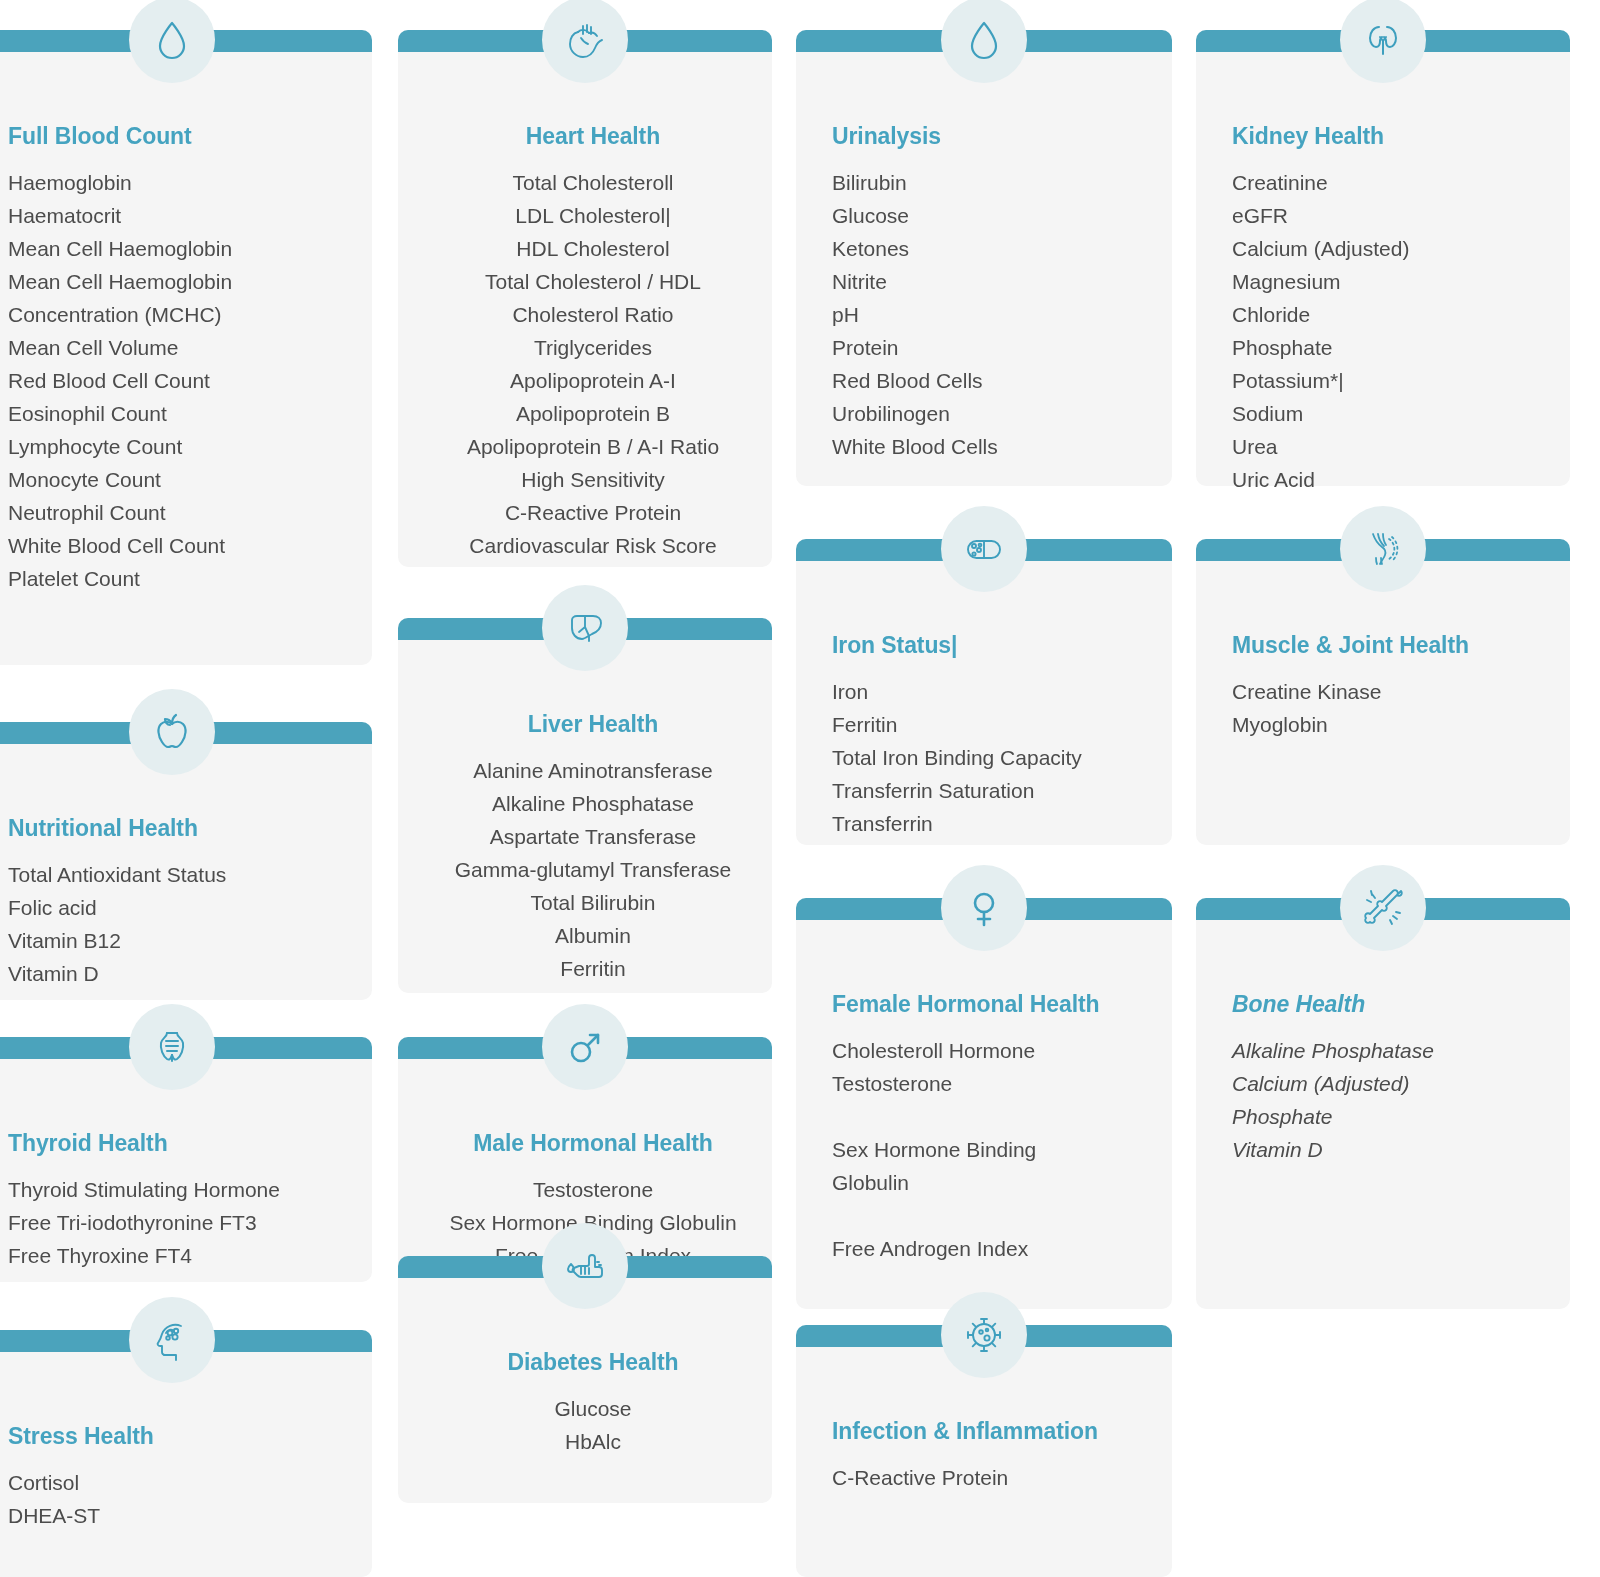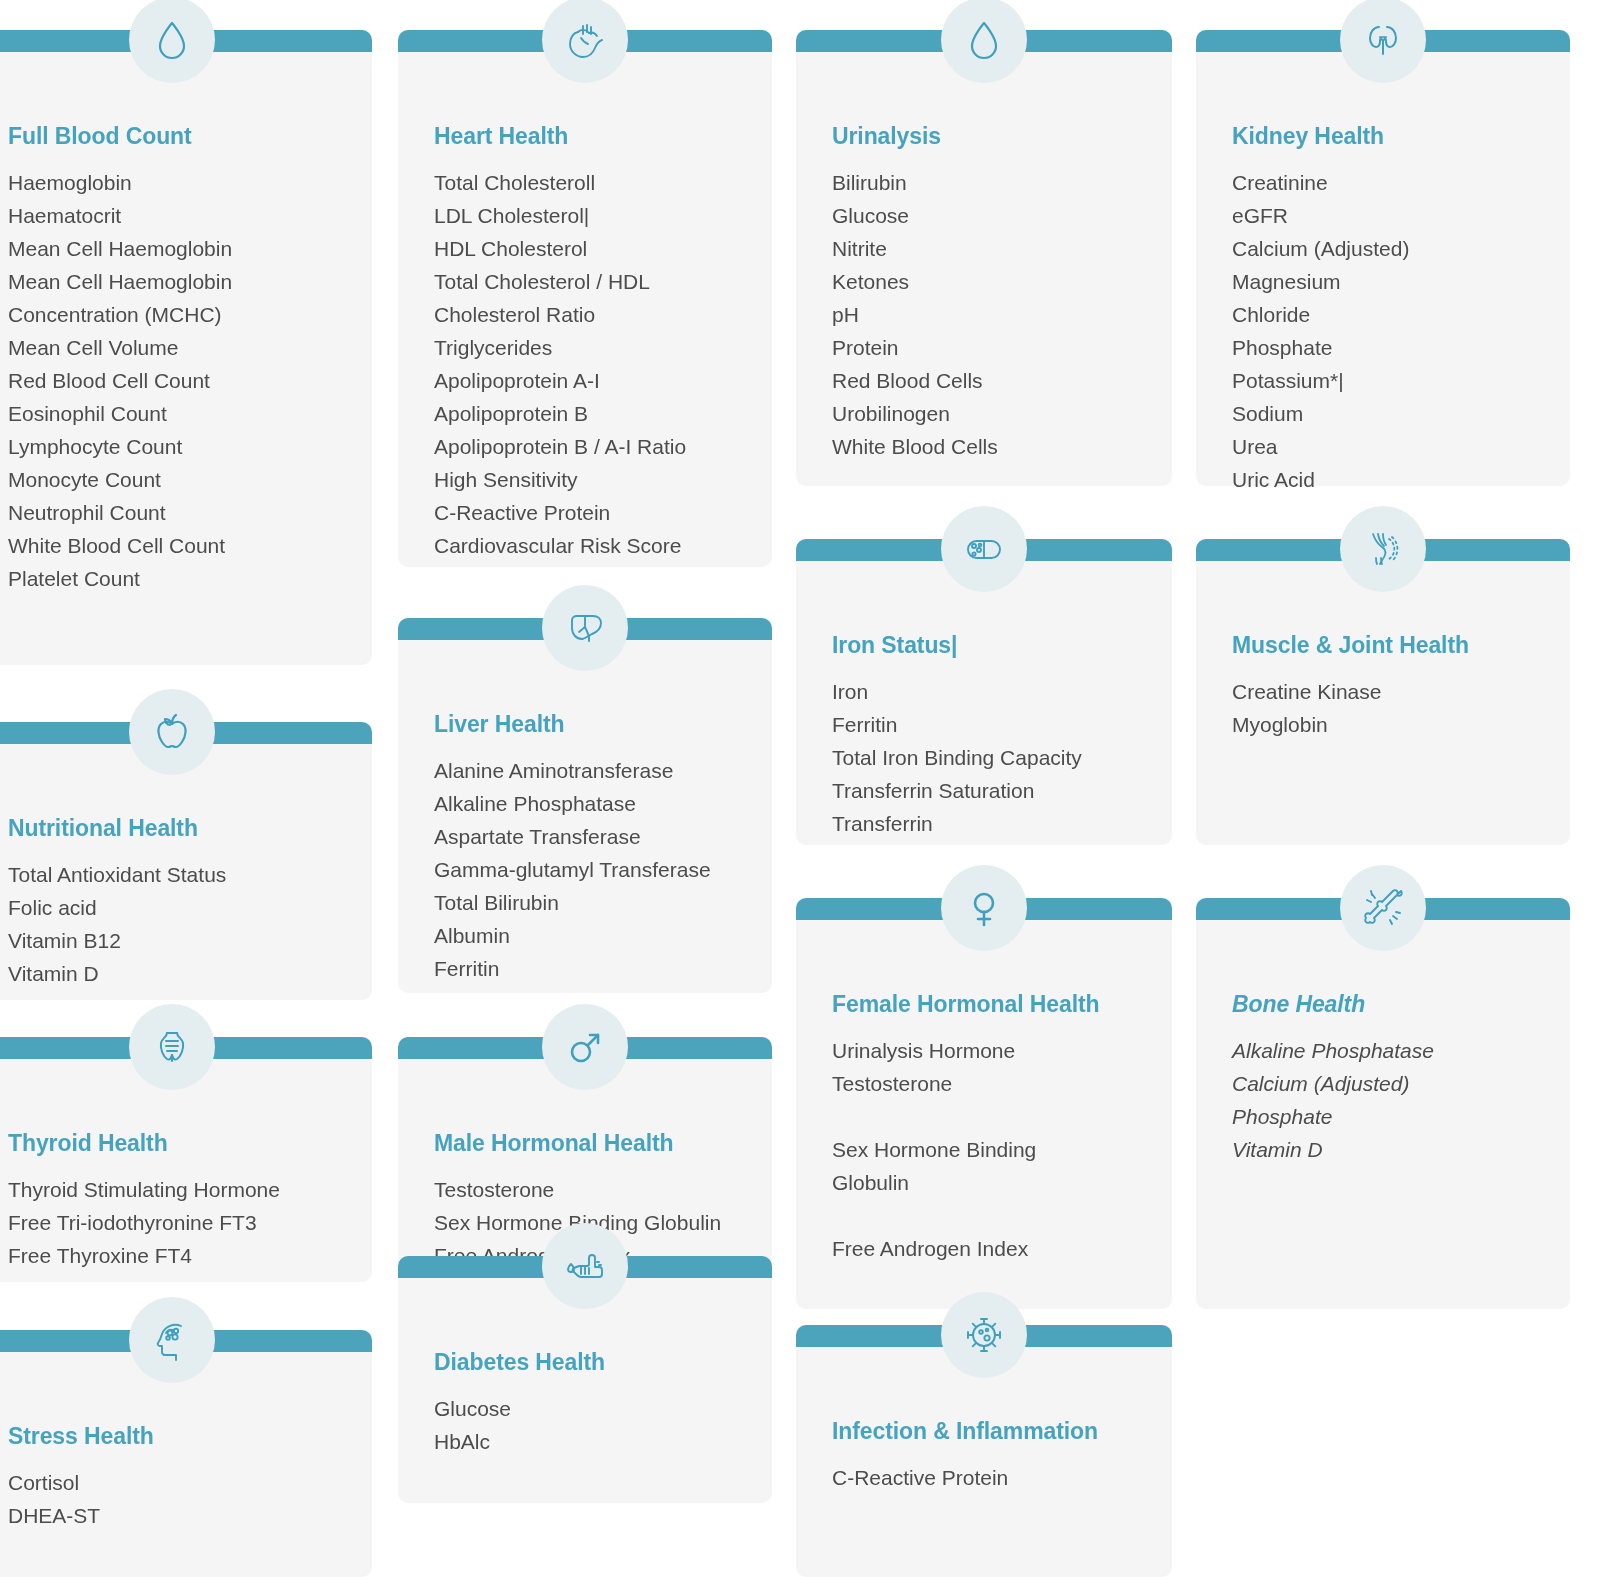--- a/index.html
+++ b/index.html
@@ -88,21 +88,21 @@
     line-height: 33px;
     white-space: nowrap;
   }
   .card-list li.blank {
     height: 33px;
   }
 
   
   
   .c1 { left: -28px;  width: 400px; }
-  .c2 { left: 398px;  width: 374px; }
+  .c2 { left: 398px;  width: 374px; text-align: center; }
   .c3 { left: 796px;  width: 376px; }
   .c4 { left: 1196px; width: 374px; }
 
   
   #card-full-blood-count     { top: 30px;   height: 635px; }
   #card-nutritional-health   { top: 722px;  height: 278px; }
   #card-thyroid-health       { top: 1037px; height: 245px; }
   #card-stress-health        { top: 1330px; height: 247px; }
 
   #card-heart-health         { top: 30px;   height: 537px; }
@@ -311,22 +311,22 @@
     <div class="card-icon">
       <svg viewBox="0 0 48 48" fill="none" stroke="#3e9fbe" stroke-width="2.2" stroke-linecap="round" stroke-linejoin="round">
         <path d="M24 7 C24 7 12 21 12 30 a12 12 0 0 0 24 0 C36 21 24 7 24 7 Z"></path>
       </svg>
     </div>
     <div class="card-body">
       <div class="card-title">Urinalysis</div>
       <ul class="card-list">
           <li>Bilirubin</li>
           <li>Glucose</li>
+          <li>Ketones</li>
           <li>Nitrite</li>
-          <li>Ketones</li>
           <li>pH</li>
           <li>Protein</li>
           <li>Red Blood Cells</li>
           <li>Urobilinogen</li>
           <li>White Blood Cells</li>
         </ul>
     </div>
   </div>
 
   <div class="card c3" id="card-iron-status">
@@ -358,21 +358,21 @@
     <div class="card-icon">
       <svg viewBox="0 0 48 48" fill="none" stroke="#3e9fbe" stroke-width="2.6" stroke-linecap="round" stroke-linejoin="round">
         <circle cx="24" cy="19" r="9"></circle>
         <path d="M24 28 v13"></path>
         <path d="M18 35 h12"></path>
       </svg>
     </div>
     <div class="card-body">
       <div class="card-title">Female Hormonal Health</div>
       <ul class="card-list">
-          <li>Urinalysis Hormone</li>
+          <li>Cholesteroll Hormone</li>
           <li>Testosterone</li>
           <li class="blank">&nbsp;</li>
           <li>Sex Hormone Binding</li>
           <li>Globulin</li>
           <li class="blank">&nbsp;</li>
           <li>Free Androgen Index</li>
         </ul>
     </div>
   </div>
 

